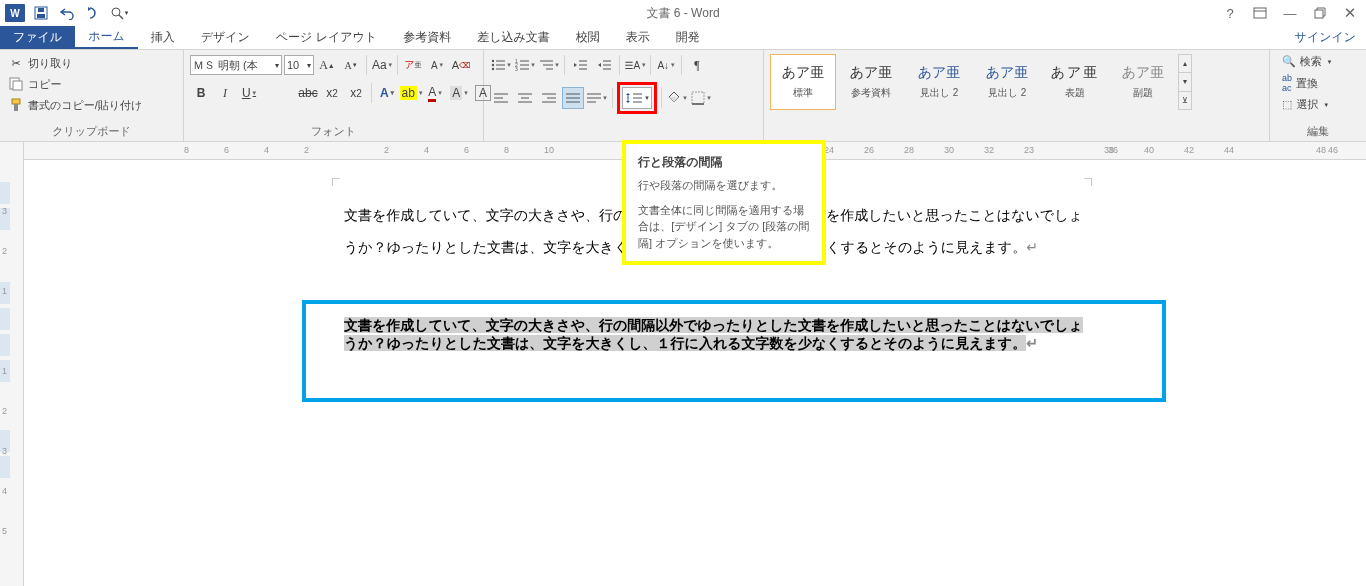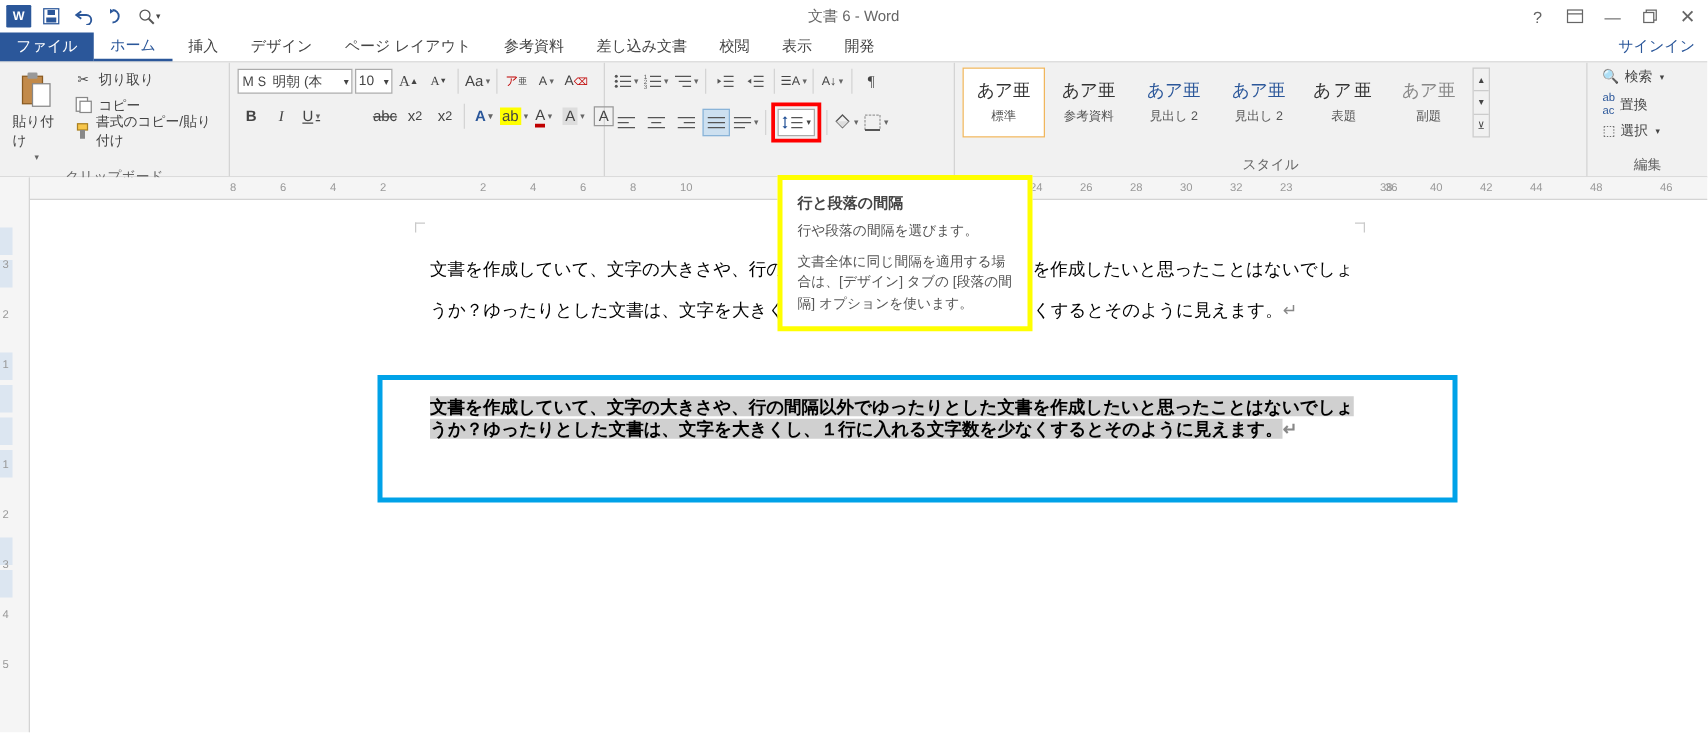--- a/index.html
+++ b/index.html
@@ -149,31 +149,20 @@
   <div class="tab">校閲</div>
   <div class="tab">表示</div>
   <div class="tab">開発</div>
   <div class="signin">サインイン</div>
 </div>
 
 <div class="ribbon">
 
   <div class="group" style="width:184px">
     <div class="group-body">
-      <div class="bigbtn">
-        <div class="icon">
-            <svg width="26" height="30" viewBox="0 0 26 30">
-              <rect x="2" y="4" width="16" height="22" fill="#c28a4a" stroke="#8a5a20"></rect>
-              <rect x="6" y="1" width="8" height="5" rx="1" fill="#999"></rect>
-              <rect x="10" y="10" width="14" height="18" fill="#fff" stroke="#888"></rect>
-            </svg>
-          </div>
-        <span style="font-size:11px;">貼り付け</span>
-        <span style="font-size:7px;color:#666;">▾</span>
-      </div>
       <div class="smallrow">
         <div class="smallbtn">
             <span class="icon">✂</span>
             <span>切り取り</span>
           </div>
         <div class="smallbtn">
             <span class="icon">
               <svg width="14" height="14">
                 <rect x="1" y="1" width="9" height="11" fill="#fff" stroke="#888"></rect>
                 <rect x="4" y="4" width="9" height="9" fill="#fff" stroke="#888"></rect>
@@ -235,20 +224,21 @@
             <span style="border-bottom:3px solid #c00000;">A</span>
           </div>
         <div class="rbtn drop">
             <span style="background:#ddd;padding:0 2px;">A</span>
           </div>
         <div class="rbtn">
             <span style="border:1px solid #999;padding:0 3px;">A</span>
           </div>
       </div>
     </div>
+    <div class="group-label">フォント</div>
   </div>
 
   <div class="group" style="width:280px">
     <div class="group-body" style="flex-direction:column;gap:6px;">
       <div class="btnrow">
         <div class="rbtn drop">
             <svg width="14" height="12">
               <circle cx="2" cy="2" r="1.2" fill="#555"></circle>
               <line x1="5" y1="2" x2="14" y2="2" stroke="#555"></line>
               <circle cx="2" cy="6" r="1.2" fill="#555"></circle>
@@ -391,21 +381,20 @@
             <div class="style-preview" style="color:#888;">あア亜</div>
             <div class="style-label">副題</div>
           </div>
         <div style="display:flex;flex-direction:column;border:1px solid #ccc;width:14px;height:56px;">
           <div style="flex:1;display:flex;align-items:center;justify-content:center;font-size:8px;">▴</div>
           <div style="flex:1;display:flex;align-items:center;justify-content:center;font-size:8px;border-top:1px solid #ccc;">▾</div>
           <div style="flex:1;display:flex;align-items:center;justify-content:center;font-size:8px;border-top:1px solid #ccc;">⊻</div>
         </div>
       </div>
     </div>
-    <div class="group-label">スタイル</div>
   </div>
 
   <div class="group" style="width:96px;border-right:none;">
     <div class="group-body">
       <div class="editgrp">
         <div class="editbtn">
             <span style="font-size:11px;">🔍</span>
             <span>検索</span>
             <span style="font-size:7px;margin-left:2px;">▾</span>
           </div>
@@ -470,21 +459,21 @@
           <span class="hruler-num" style="left: 720px;">28</span>
           <span class="hruler-num" style="left: 760px;">30</span>
           <span class="hruler-num" style="left: 800px;">32</span>
           <span class="hruler-num" style="left: 840px;">23</span>
           <span class="hruler-num" style="left: 924px;">36</span>
           <span class="hruler-num" style="left: 920px;">38</span>
           <span class="hruler-num" style="left: 960px;">40</span>
           <span class="hruler-num" style="left: 1000px;">42</span>
           <span class="hruler-num" style="left: 1040px;">44</span>
           <span class="hruler-num" style="left: 1144px;">46</span>
-          <span class="hruler-num" style="left: 1088px;">48</span>
+          <span class="hruler-num" style="left: 1132px;">48</span>
         </div>
     </div>
     <div class="doc-area">
       <div class="page-margin tl"></div>
       <div class="page-margin tr"></div>
 
       <div class="para para1"><span>文書を作成していて、文字の大きさや、行の間隔以外でゆったりとした文書を作成したいと思ったことはないでしょうか？ゆったりとした文書は、文字を大きくし、１行に入れる文字数を少なくするとそのように見えます。</span><span style="color:#888;">↵</span></div>
 
       <div class="sel-box"></div>
       <div class="para para2"><span class="seltext">文書を作成していて、文字の大きさや、行の間隔以外でゆったりとした文書を作成したいと思ったことはないでしょうか？ゆったりとした文書は、文字を大きくし、１行に入れる文字数を少なくするとそのように見えます。</span><span style="color:#888;">↵</span></div>

